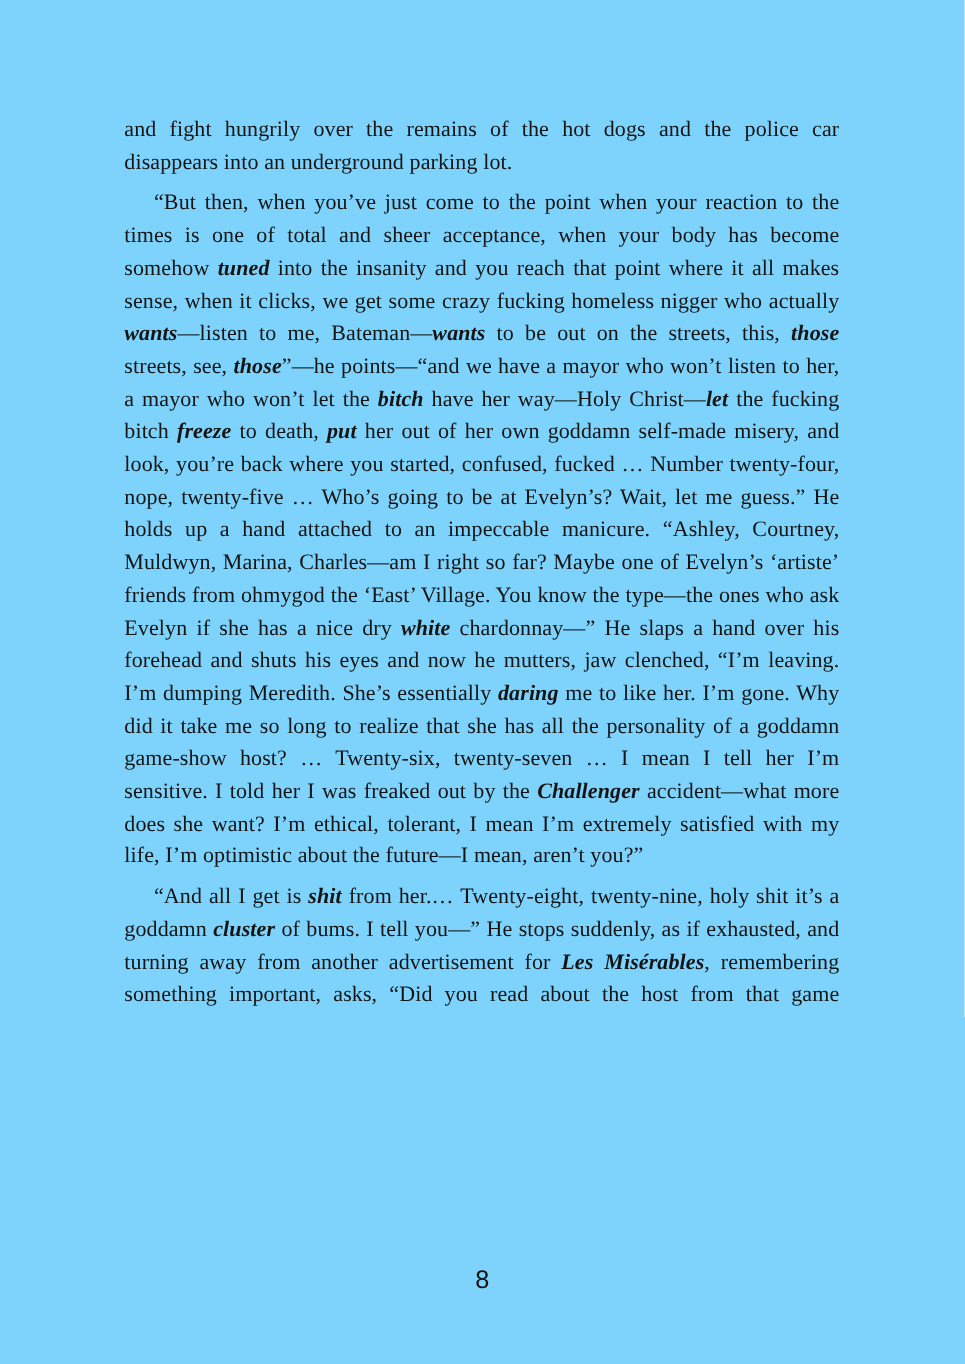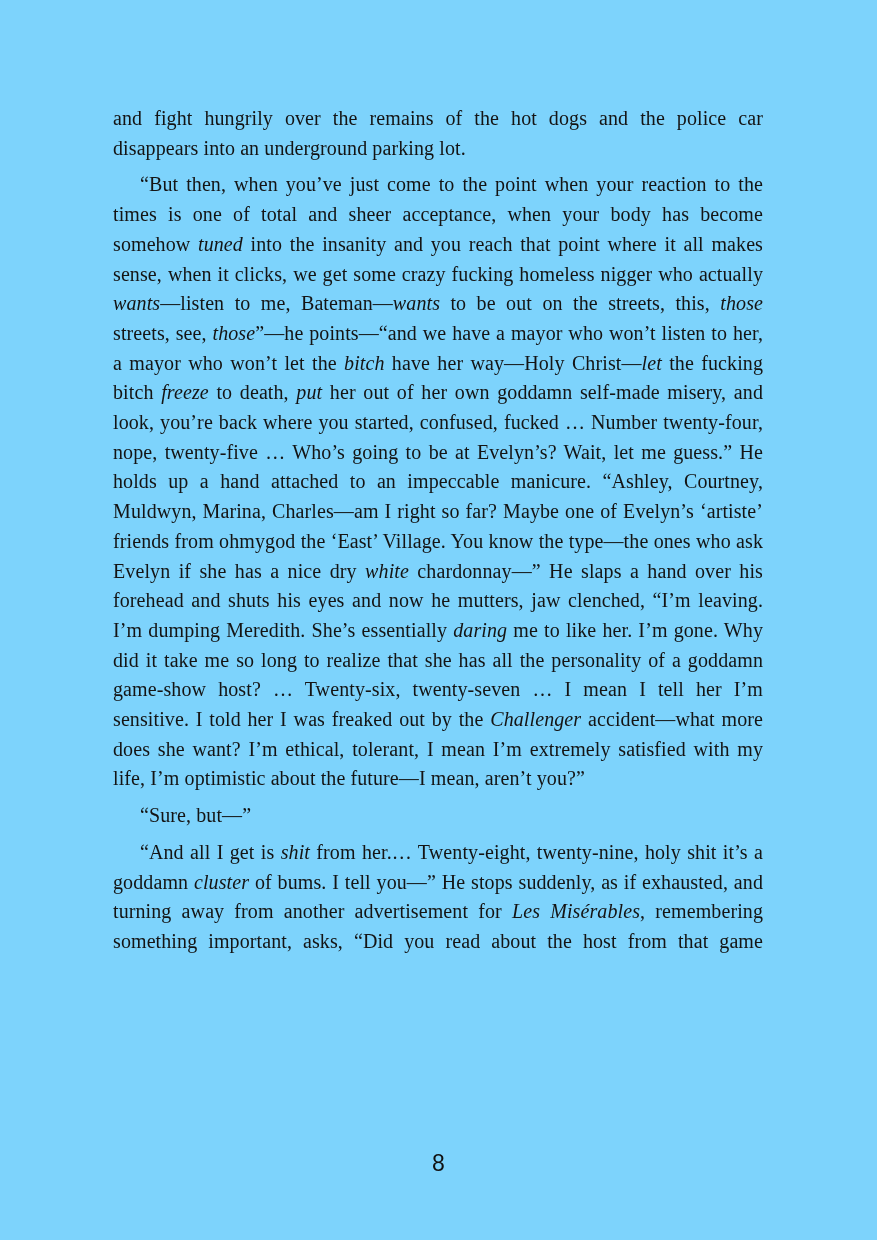--- a/index.html
+++ b/index.html
@@ -39,36 +39,36 @@
   .page-text p.indent {
     text-indent: 27px;
     margin-top: 7px;
   }
   
   .page-text p:last-child {
     text-align-last: justify;
   }
   .page-text em {
     font-style: italic;
+    font-weight: bold;
   }
   .page-number {
     position: absolute;
     left: 0;
     right: 0;
     top: 1150px;
     text-align: center;
     font-family: "Liberation Sans", sans-serif;
     font-size: 23px;
     color: #111111;
   }
 </style>
 </head>
 <body>
 
 <div class="book-page">
   <div class="page-text">
       <p><span>and fight hungrily over the remains of the hot dogs and the police car disappears into an underground parking lot.</span></p>
       <p class="indent"><span>“But then, when you’ve just come to the point when your reaction to the times is one of total and sheer acceptance, when your body has become somehow </span><em>tuned</em><span> into the insanity and you reach that point where it all makes sense, when it clicks, we get some crazy fucking homeless nigger who actually </span><em>wants</em><span>—listen to me, Bateman—</span><em>wants</em><span> to be out on the streets, this, </span><em>those</em><span> streets, see, </span><em>those</em><span>”—he points—“and we have a mayor who won’t listen to her, a mayor who won’t let the </span><em>bitch</em><span> have her way—Holy Christ—</span><em>let</em><span> the fucking bitch </span><em>freeze</em><span> to death, </span><em>put</em><span> her out of her own goddamn self-made misery, and look, you’re back where you started, confused, fucked … Number twenty-four, nope, twenty-five … Who’s going to be at Evelyn’s? Wait, let me guess.” He holds up a hand attached to an impeccable manicure. “Ashley, Courtney, Muldwyn, Marina, Charles—am I right so far? Maybe one of Evelyn’s ‘artiste’ friends from ohmygod the ‘East’ Village. You know the type—the ones who ask Evelyn if she has a nice dry </span><em>white</em><span> chardonnay—” He slaps a hand over his forehead and shuts his eyes and now he mutters, jaw clenched, “I’m leaving. I’m dumping Meredith. She’s essentially </span><em>daring</em><span> me to like her. I’m gone. Why did it take me so long to realize that she has all the personality of a goddamn game-show host? … Twenty-six, twenty-seven … I mean I tell her I’m sensitive. I told her I was freaked out by the </span><em>Challenger</em><span> accident—what more does she want? I’m ethical, tolerant, I mean I’m extremely satisfied with my life, I’m optimistic about the future—I mean, aren’t you?”</span></p>
-      <p class="indent"><span>“Sure, but—”</span></p>
       <p class="indent"><span>“And all I get is </span><em>shit</em><span> from her.… Twenty-eight, twenty-nine, holy shit it’s a goddamn </span><em>cluster</em><span> of bums. I tell you—” He stops suddenly, as if exhausted, and turning away from another advertisement for </span><em>Les Misérables</em><span>, remembering something important, asks, “Did you read about the host from that game</span></p>
     </div>
   <div class="page-number">8</div>
 </div>
 
 </body></html>

